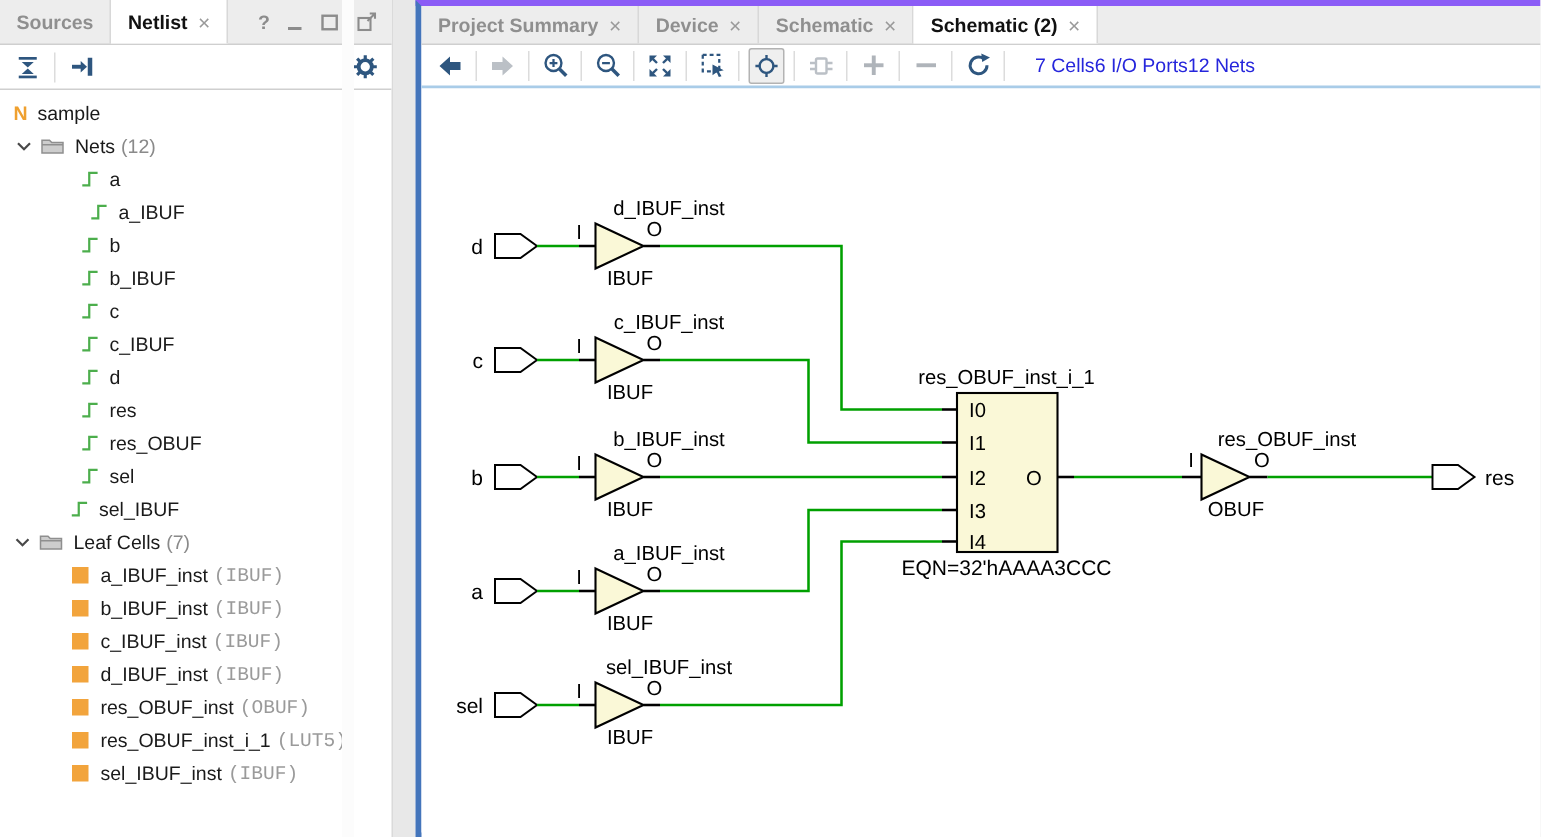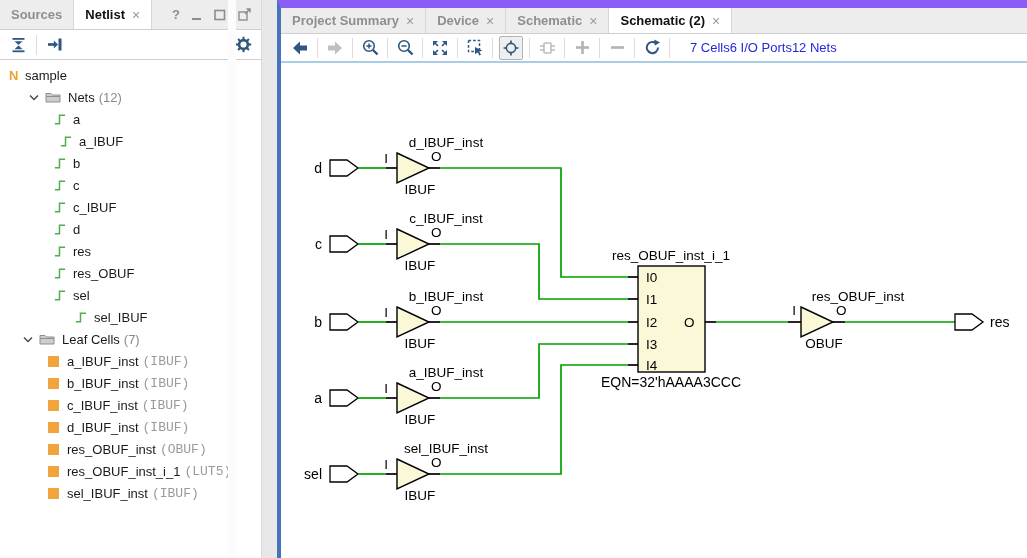--- a/index.html
+++ b/index.html
@@ -25,21 +25,21 @@
 
   .tree { padding-top:4px; }
   .trow { height:22px; display:flex; align-items:center; white-space:nowrap; }
   .trow .cnt { color:#8A8A8A; margin-left:4px; }
   .trow .typ { color:#9A9A9A; margin-left:4px;font-family:Liberation Mono, monospace; }
   .nletter { color:#EFA02F; font-weight:bold; font-size:13px; width:16px; display:inline-block; }
   .sq { width:11px; height:11px; background:#F2A43C; display:inline-block; margin-right:8px; }
   .lbl { color:#1a1a1a; }
 
   
-  .right-panel { position:absolute; left:277px; top:0; width:750px; height:558px; background:#FFF; border-left:4px solid #4475BB; border-top:8px solid #8b5cf6; }
+  .right-panel { position:absolute; left:277px; top:0; width:750px; height:558px; background:#FFF; border-left:4px solid #4475BB; border-top:4px solid #8b5cf6; }
   .rp-tabbar { height:26px; background:#EDEDED; border-bottom:1px solid #CFCFCF; display:flex; align-items:stretch; }
   .rp-toolbar { height:29px; background:#FFF; border-bottom:2px solid #A9CCE8; display:flex; align-items:center; padding:0 8px; gap:6px; }
   .stats { display:flex; align-items:center; margin-left:14px; }
   .stat { color:#2626DC; }
   .canvas { position:relative; width:746px; height:496px; background:#FFF; overflow:hidden; }
 
   
   svg text { font-family:"Liberation Sans",sans-serif; font-size:13.5px; fill:#000; }
   .end { text-anchor:end; }
   .mid { text-anchor:middle; }
@@ -113,21 +113,21 @@
       </div>
     </div>
 
     <div class="tree">
 
       <div class="trow" style="padding-left:9px">
         <span class="nletter">N</span>
         <span class="lbl">sample</span>
       </div>
 
-      <div class="trow" style="padding-left:29px">
+      <div class="trow" style="padding-left:11px">
         <svg width="10" height="7" viewBox="0 0 10 7" style="margin-right:6px">
             <polyline points="1,1.5 5,5.5 9,1.5" fill="none" stroke="#4A4A4A" stroke-width="1.5"></polyline>
           </svg>
         <svg width="16" height="12" viewBox="0 0 16 12" style="margin-right:7px">
             <path d="M1 2.5 H6 L7.5 4 H15 V11 H1 Z" fill="#CDCDCD" stroke="#8F8F8F" stroke-width="1"></path>
             <line x1="1" y1="5.5" x2="15" y2="5.5" stroke="#8F8F8F" stroke-width="1"></line>
           </svg>
         <span class="lbl">Nets</span>
         <span class="cnt">(12)</span>
       </div>
@@ -147,20 +147,26 @@
       <div class="trow" style="padding-left:53px">
           <svg width="13" height="14" viewBox="0 0 14 14" style="margin-right:7px">
             <path d="M2 12 H7 V3 H13" fill="none" stroke="#4CAE4C" stroke-width="1.6"></path>
           </svg>
           <span class="lbl">b</span>
         </div>
       <div class="trow" style="padding-left:53px">
           <svg width="13" height="14" viewBox="0 0 14 14" style="margin-right:7px">
             <path d="M2 12 H7 V3 H13" fill="none" stroke="#4CAE4C" stroke-width="1.6"></path>
           </svg>
+          <span class="lbl">b_IBUF</span>
+        </div>
+      <div class="trow" style="padding-left:53px">
+          <svg width="13" height="14" viewBox="0 0 14 14" style="margin-right:7px">
+            <path d="M2 12 H7 V3 H13" fill="none" stroke="#4CAE4C" stroke-width="1.6"></path>
+          </svg>
           <span class="lbl">c</span>
         </div>
       <div class="trow" style="padding-left:53px">
           <svg width="13" height="14" viewBox="0 0 14 14" style="margin-right:7px">
             <path d="M2 12 H7 V3 H13" fill="none" stroke="#4CAE4C" stroke-width="1.6"></path>
           </svg>
           <span class="lbl">c_IBUF</span>
         </div>
       <div class="trow" style="padding-left:53px">
           <svg width="13" height="14" viewBox="0 0 14 14" style="margin-right:7px">
@@ -179,28 +185,28 @@
             <path d="M2 12 H7 V3 H13" fill="none" stroke="#4CAE4C" stroke-width="1.6"></path>
           </svg>
           <span class="lbl">res_OBUF</span>
         </div>
       <div class="trow" style="padding-left:53px">
           <svg width="13" height="14" viewBox="0 0 14 14" style="margin-right:7px">
             <path d="M2 12 H7 V3 H13" fill="none" stroke="#4CAE4C" stroke-width="1.6"></path>
           </svg>
           <span class="lbl">sel</span>
         </div>
-      <div class="trow" style="padding-left:74px">
+      <div class="trow" style="padding-left:46px">
           <svg width="13" height="14" viewBox="0 0 14 14" style="margin-right:7px">
             <path d="M2 12 H7 V3 H13" fill="none" stroke="#4CAE4C" stroke-width="1.6"></path>
           </svg>
           <span class="lbl">sel_IBUF</span>
         </div>
 
-      <div class="trow" style="padding-left:23px">
+      <div class="trow" style="padding-left:10px">
         <svg width="10" height="7" viewBox="0 0 10 7" style="margin-right:6px">
             <polyline points="1,1.5 5,5.5 9,1.5" fill="none" stroke="#4A4A4A" stroke-width="1.5"></polyline>
           </svg>
         <svg width="16" height="12" viewBox="0 0 16 12" style="margin-right:7px">
             <path d="M1 2.5 H6 L7.5 4 H15 V11 H1 Z" fill="#CDCDCD" stroke="#8F8F8F" stroke-width="1"></path>
             <line x1="1" y1="5.5" x2="15" y2="5.5" stroke="#8F8F8F" stroke-width="1"></line>
           </svg>
         <span class="lbl">Leaf Cells</span>
         <span class="cnt">(7)</span>
       </div>

